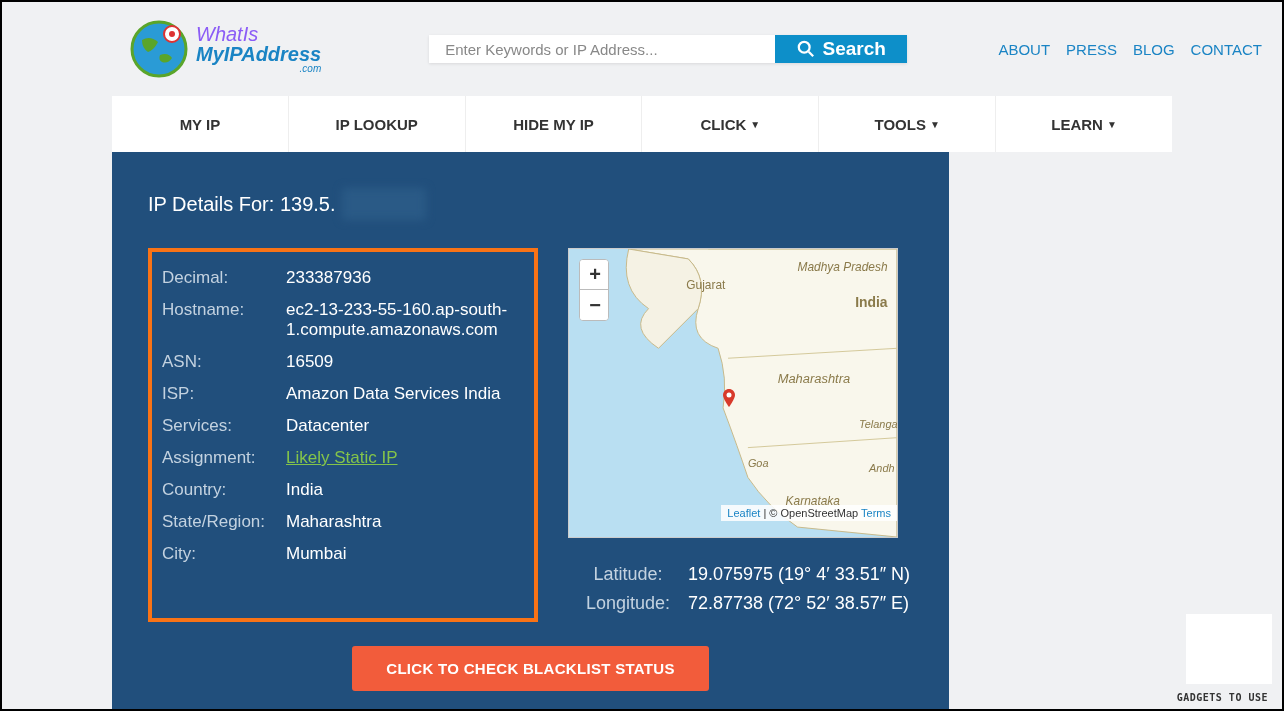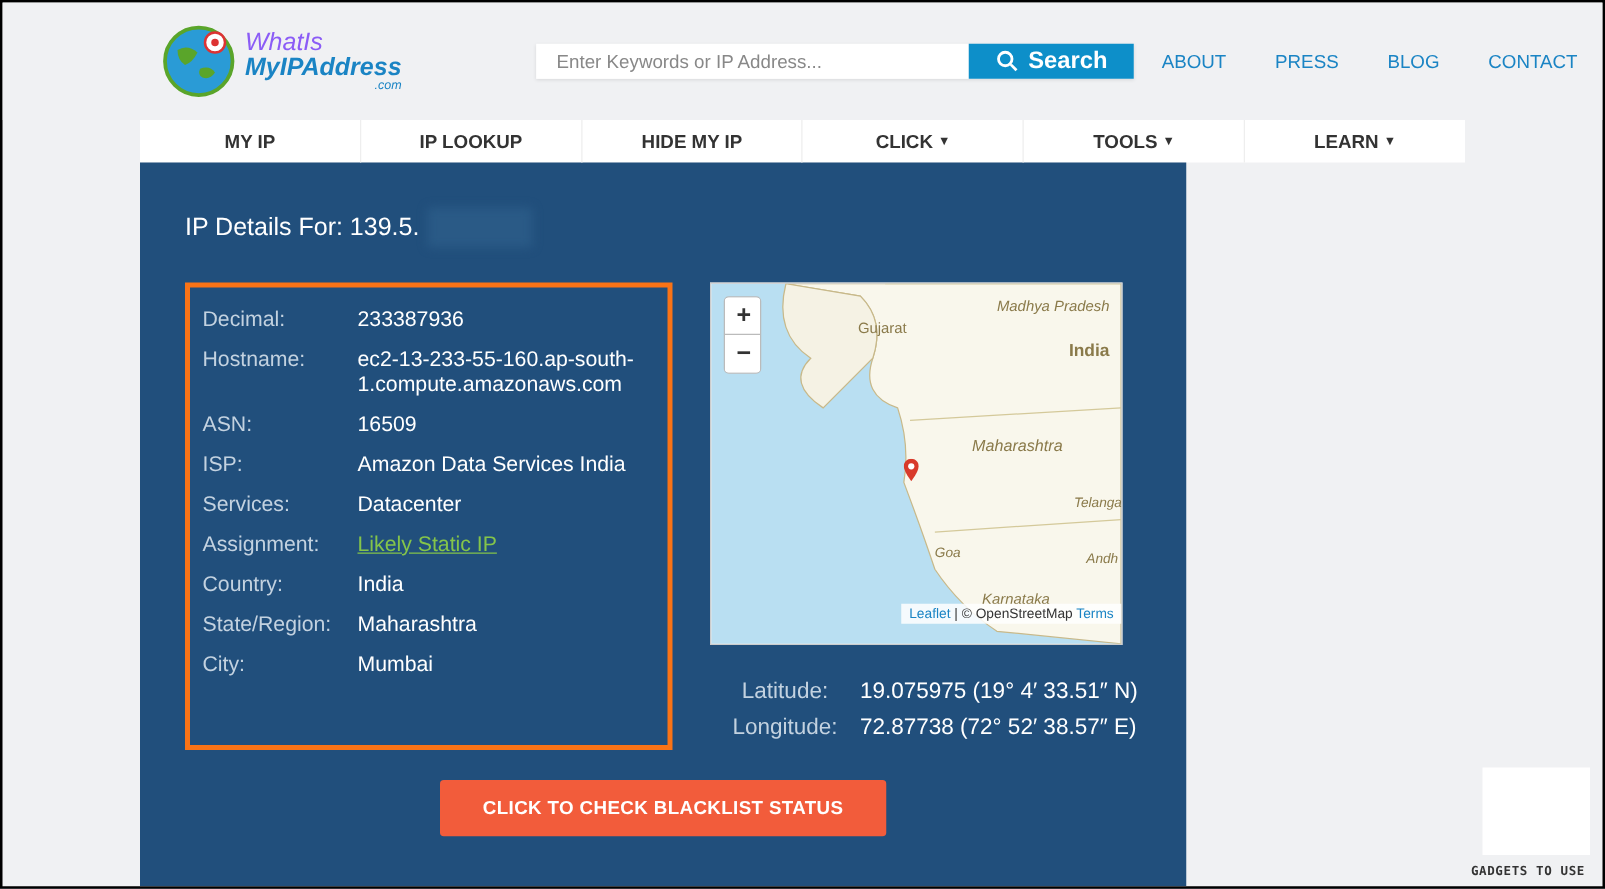--- a/index.html
+++ b/index.html
@@ -9,23 +9,23 @@
 .logo-icon { width: 58px; height: 58px; }
 .logo-text { display: flex; flex-direction: column; line-height: 1; }
 .logo-line1 { font-size: 20px; font-weight: 400; color: #8b5cf6; font-style: italic; }
 .logo-line2 { font-size: 20px; font-weight: 700; color: #1a84c4; font-style: italic; }
 .logo-sub { font-size: 10px; color: #1a84c4; font-style: italic; align-self: flex-end; }
 .search-wrap { display: flex; margin-left: 108px; box-shadow: 0 1px 3px rgba(0,0,0,0.1); }
 .search-input { width: 346px; height: 28px; border: none; padding: 0 16px; font-size: 15px; color: #555; outline: none; }
 .search-input::placeholder { color: #888; }
 .search-btn { width: 132px; height: 28px; background: #0d8fc9; color: #fff; border: none; font-size: 19px; font-weight: 700; cursor: pointer; display: flex; align-items: center; justify-content: center; gap: 8px; }
 .search-icon { width: 18px; height: 18px; }
-.top-links { margin-left: auto; display: flex; gap: 39px; }
+.top-links { margin-left: auto; display: flex; gap: 16px; }
 .top-link { color: #1a84c4; font-size: 15px; font-weight: 500; text-decoration: none; cursor: pointer; }
-.main-nav { display: flex; margin: 0 110px 0 110px; background: #fff; height: 34px; }
+.main-nav { display: flex; margin: 0 110px 0 110px; background: #fff; height: 56px; }
 .nav-item { flex: 1; display: flex; align-items: center; justify-content: center; font-size: 15px; font-weight: 700; color: #333; cursor: pointer; border-right: 1px solid #eee; }
 .nav-item:last-child { border-right: none; }
 .nav-caret { font-size: 10px; margin-left: 4px; }
 .content-panel { margin: 0 0 0 110px; width: 837px; background: #214f7c; padding: 36px 36px 40px 36px; min-height: 570px; }
 .ip-heading { color: #fff; font-size: 20px; font-weight: 400; margin-bottom: 28px; display: flex; align-items: center; gap: 6px; }
 .ip-blur { display: inline-block; width: 84px; height: 32px; background: #2a5a86; filter: blur(4px); border-radius: 3px; }
 .detail-row { display: flex; gap: 30px; }
 .ip-details-box { border: 4px solid #f97316; padding: 16px 12px 16px 10px; width: 390px; }
 .detail-line { display: flex; margin-bottom: 12px; font-size: 17px; }
 .detail-line:last-child { margin-bottom: 0; }

